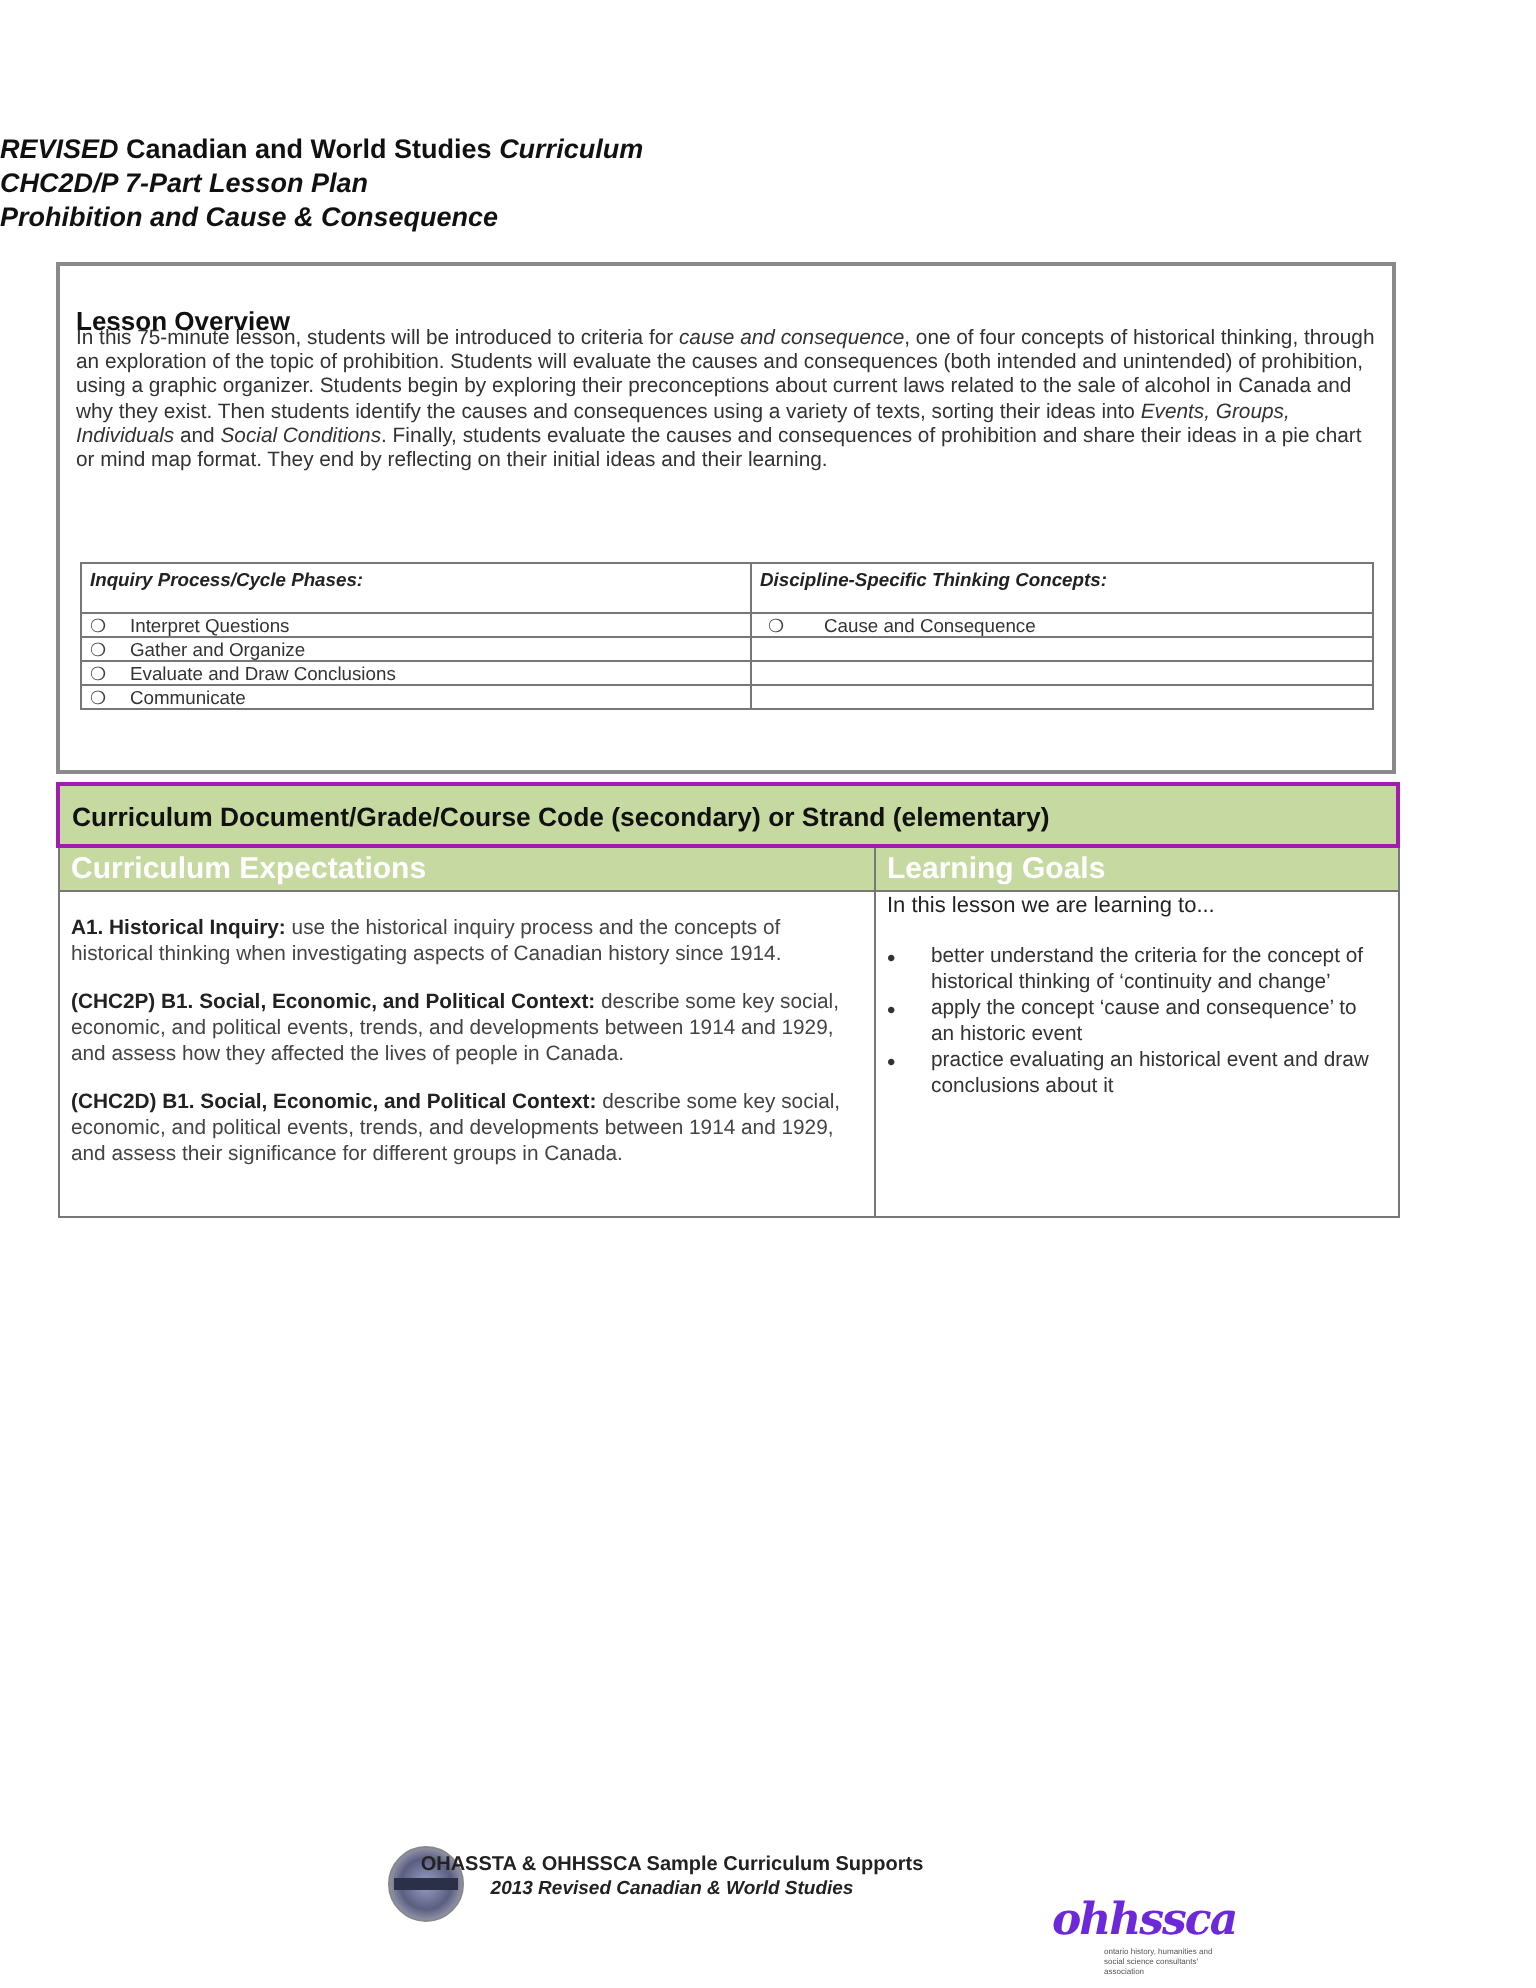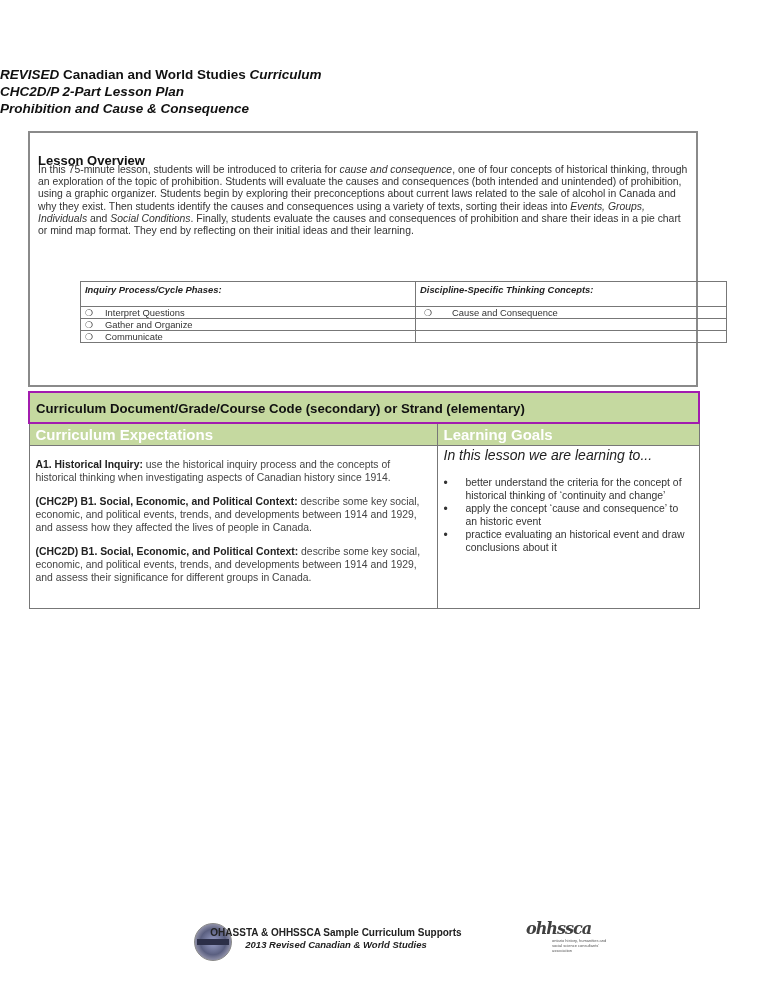--- a/index.html
+++ b/index.html
@@ -5,74 +5,78 @@
   html, body { margin:0; padding:0; background:#ffffff; }
   body { width:768px; height:994px; position:relative; overflow:hidden; font-family:"Liberation Sans", sans-serif; color:#111; }
   .title-block { position:absolute; top:66px; left:0; width:768px; font-weight:bold; font-size:13.5px; line-height:17px; }
   .title-block .it { font-style:italic; }
 
   .overview { position:absolute; left:28px; top:131px; width:670px; height:256px; border:2px solid #8a8a8a; border-top-width:2px; box-sizing:border-box; }
   .overview-title { position:absolute; left:8px; top:4px; font-weight:bold; font-size:13px;margin-top:16px; }
   .overview-text { position:absolute; left:8px; top:31px; width:650px; font-size:10.4px; line-height:12.2px; color:#333; }
   .overview-text i { font-style:italic; }
 
-  .phase-table { position:absolute; left:10px; top:148px; width:647px; border-collapse:collapse; font-size:9.4px; color:#333;margin-left:40px; }
+  .phase-table { position:absolute; left:10px; top:148px; width:647px; border-collapse:collapse; font-size:9.4px; color:#333; }
   .phase-table td { border:1px solid #777; padding:0 4px; height:11px; vertical-align:top; }
   .phase-table td.hdr { height:22px; font-weight:bold; font-style:italic; color:#222; padding-top:2px; }
   .phase-table td.left { width:326px; }
   .bullet-o { display:inline-block; width:14px; color:#444; font-size:9px; }
   .indent { padding-left:6px; }
 
   .curr { position:absolute; left:28px; top:391px; width:672px; border-collapse:collapse; }
   .curr td { border:1px solid #777; vertical-align:top; }
   .curr .strand { background:#c5d9a0; font-weight:bold; font-size:13.2px; padding:8px 6px 6px 6px; height:15px; border:2px solid #a21caf; }
   .curr .sec-hdr { background:#c5d9a0; color:#ffffff; font-weight:bold; font-size:15px; padding:2px 6px; height:16px; }
   .curr .expect { width:395px; padding:12px 6px 10px 6px; font-size:10.4px; line-height:13px; color:#444; height:140px; }
   .curr .expect p { margin:0 0 11px 0; }
   .curr .expect b { color:#222; }
   .curr .goals { padding:1px 6px; font-size:10.4px; color:#333; }
-  .goals-intro { font-size:14px; color:#222; margin-bottom:14px;font-style:italic; }
+  .goals-intro { font-size:11px; color:#222; margin-bottom:14px; }
   .goals ul { margin:0; padding:0; list-style:none; }
   .goals li { position:relative; padding-left:22px; line-height:12.5px; margin-bottom:1px; }
   .goals li::before { content:"\2022"; position:absolute; left:0; top:0; font-size:12px; }
 
   .footer { position:absolute; top:923px; left:0; width:768px; }
   .footer-logo-left { position:absolute; left:194px; top:0; width:36px; height:36px; border-radius:50%; background:radial-gradient(circle,#9aa0c8 0%,#5a5f80 50%,#9a9ab0 75%,#dedede 100%); border:1px solid #888; }
   .footer-logo-left .band { position:absolute; left:2px; right:2px; top:15px; height:6px; background:#2c2f48; }
   .footer-text { position:absolute; left:0; width:672px; top:4px; text-align:center; font-size:10px; font-weight:bold; color:#222; line-height:12px; }
   .footer-text .sub { font-style:italic; font-size:9.5px; }
   .footer-logo-right { position:absolute; left:526px; top:-4px; width:90px; height:40px; }
-  .footer-logo-right .word { font-family:"DejaVu Serif", serif; font-style:italic; color:#404040; font-size:16px; font-weight:bold; letter-spacing:-1px; }
+  .footer-logo-right .word { font-family:"DejaVu Serif", serif; font-style:italic; color:#6d28d9; font-size:22px; font-weight:bold; letter-spacing:-1px;margin-top:28px; }
   .footer-logo-right .small { font-size:4px; color:#555; margin-left:26px; line-height:5px; }
 </style>
 </head>
 <body>
 
 <div class="title-block">
   <div><span class="it">REVISED</span><span> Canadian and World Studies </span><span class="it">Curriculum</span></div>
-  <div class="it">CHC2D/P 2-Part Lesson Plan</div>
+  <div class="it">CHC2D/P 7-Part Lesson Plan</div>
   <div class="it">Prohibition and Cause &amp; Consequence</div>
 </div>
 
 <div class="overview">
   <div class="overview-title">Lesson Overview</div>
   <div class="overview-text"><span>In this 75-minute lesson, students will be introduced to criteria for </span><i>cause and consequence</i><span>, one of four concepts of historical thinking, through an exploration of the topic of prohibition. Students will evaluate the causes and consequences (both intended and unintended) of prohibition, using a graphic organizer. Students begin by exploring their preconceptions about current laws related to the sale of alcohol in Canada  and why they exist. Then students identify the causes and consequences using a variety of texts, sorting their ideas into </span><i>Events, Groups, Individuals</i><span> and </span><i>Social Conditions</i><span>. Finally, students evaluate the causes and consequences of prohibition and share their ideas in a pie chart or mind map format. They end by reflecting on their initial ideas and their learning.</span></div>
 
   <table class="phase-table">
     <tbody>
         <tr>
       <td class="hdr left">Inquiry Process/Cycle Phases:</td>
       <td class="hdr">Discipline-Specific Thinking Concepts:</td>
     </tr>
     <tr>
       <td class="left"><span class="bullet-o">❍</span><span class="indent">Interpret Questions</span></td>
       <td><span class="bullet-o" style="margin-left:4px">❍</span><span class="indent" style="padding-left:14px">Cause and Consequence</span></td>
     </tr>
     <tr>
       <td class="left"><span class="bullet-o">❍</span><span class="indent">Gather and Organize</span></td>
+      <td></td>
+    </tr>
+    <tr>
+      <td class="left"><span class="bullet-o">❍</span><span class="indent">Evaluate and Draw Conclusions</span></td>
       <td></td>
     </tr>
     <tr>
       <td class="left"><span class="bullet-o">❍</span><span class="indent">Communicate</span></td>
       <td></td>
     </tr>
   </tbody>
     </table>
 </div>
 

